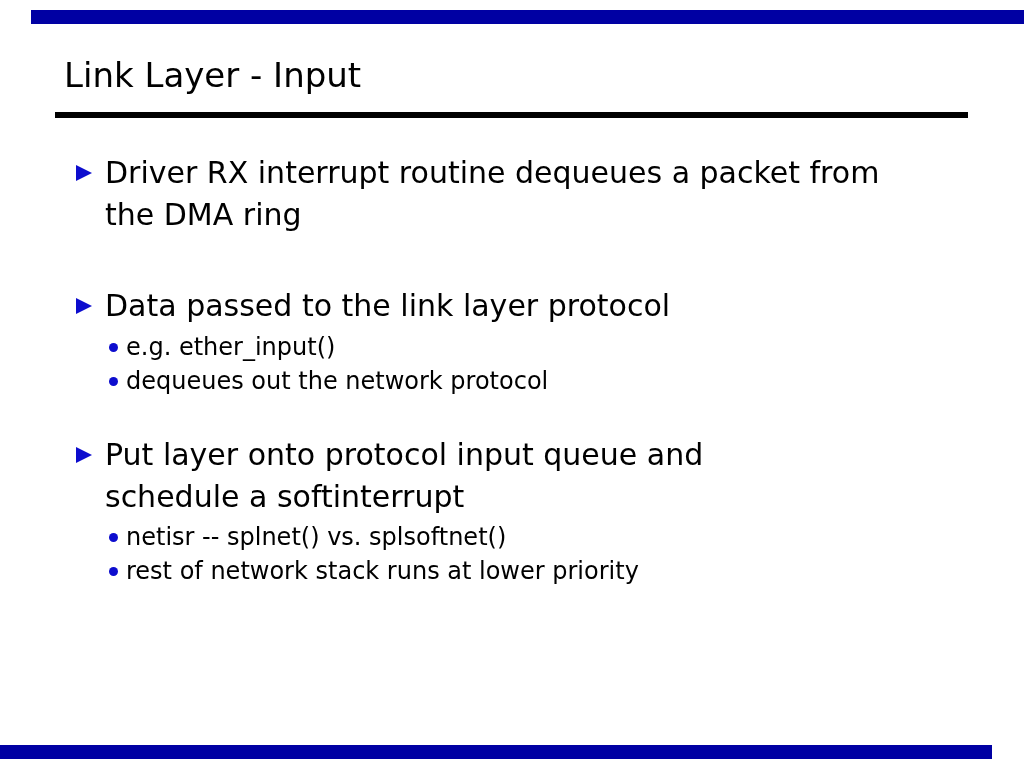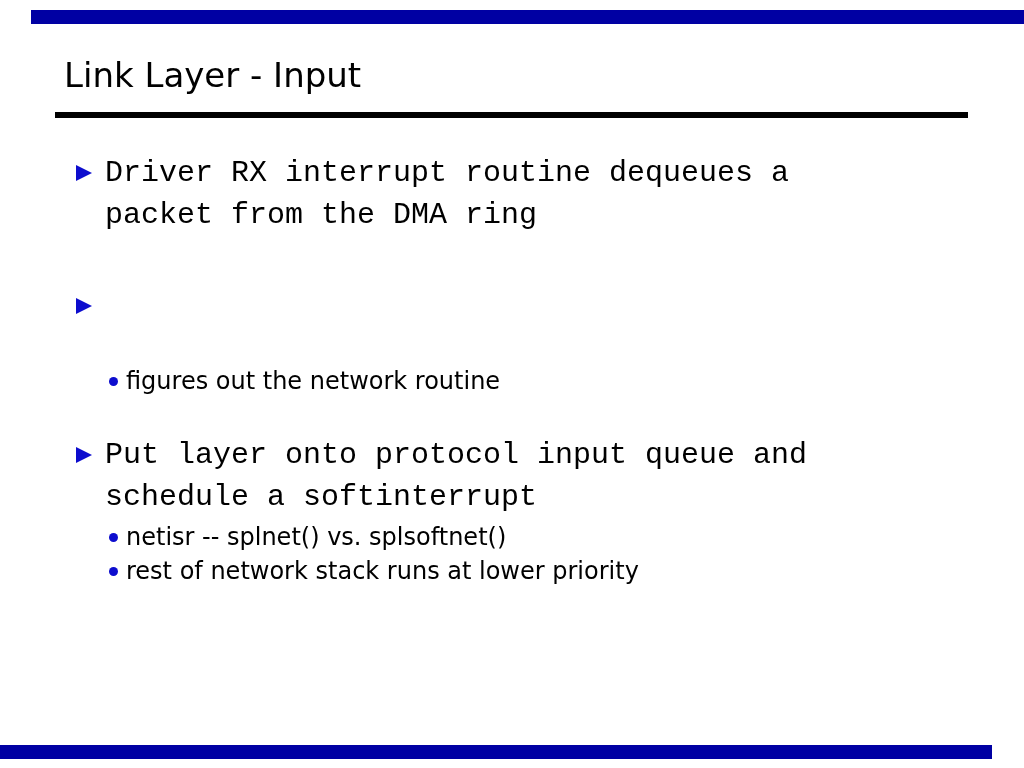--- a/index.html
+++ b/index.html
@@ -48,21 +48,20 @@
     height: 6px;
     background: var(--rule_black, #000000);
   }
   .item-l1 {
     position: absolute;
     left: 76px;
     padding-left: 29px;
     font-size: 30px;
     line-height: 42px;
     color: var(--text_black, #000000);
-    font-family: Liberation Mono, monospace;
   }
   .item-l1 .tri {
     position: absolute;
     left: 0;
     top: 13px;
     width: 0;
     height: 0;
     border-top: 8px solid transparent;
     border-bottom: 8px solid transparent;
     border-left: 16px solid var(--bullet_blue, #0d0dce);
@@ -104,26 +103,31 @@
 
   <div class="title-rule"></div>
 
   <div class="item-l1 b1">
     <span class="tri"></span>
     <span>Driver RX interrupt routine dequeues a packet from the DMA ring</span>
   </div>
 
   <div class="item-l1 b2">
     <span class="tri"></span>
+    <span>Data passed to the link layer protocol</span>
   </div>
 
+  <div class="item-l2 b2s1">
+    <span class="dot"></span>
+    <span>e.g. ether_input()</span>
+  </div>
 
   <div class="item-l2 b2s2">
     <span class="dot"></span>
-    <span>figures out the network routine</span>
+    <span>dequeues out the network protocol</span>
   </div>
 
   <div class="item-l1 b3">
     <span class="tri"></span>
     <span>Put layer onto protocol input queue and schedule a softinterrupt</span>
   </div>
 
   <div class="item-l2 b3s1">
     <span class="dot"></span>
     <span>netisr -- splnet() vs. splsoftnet()</span>

